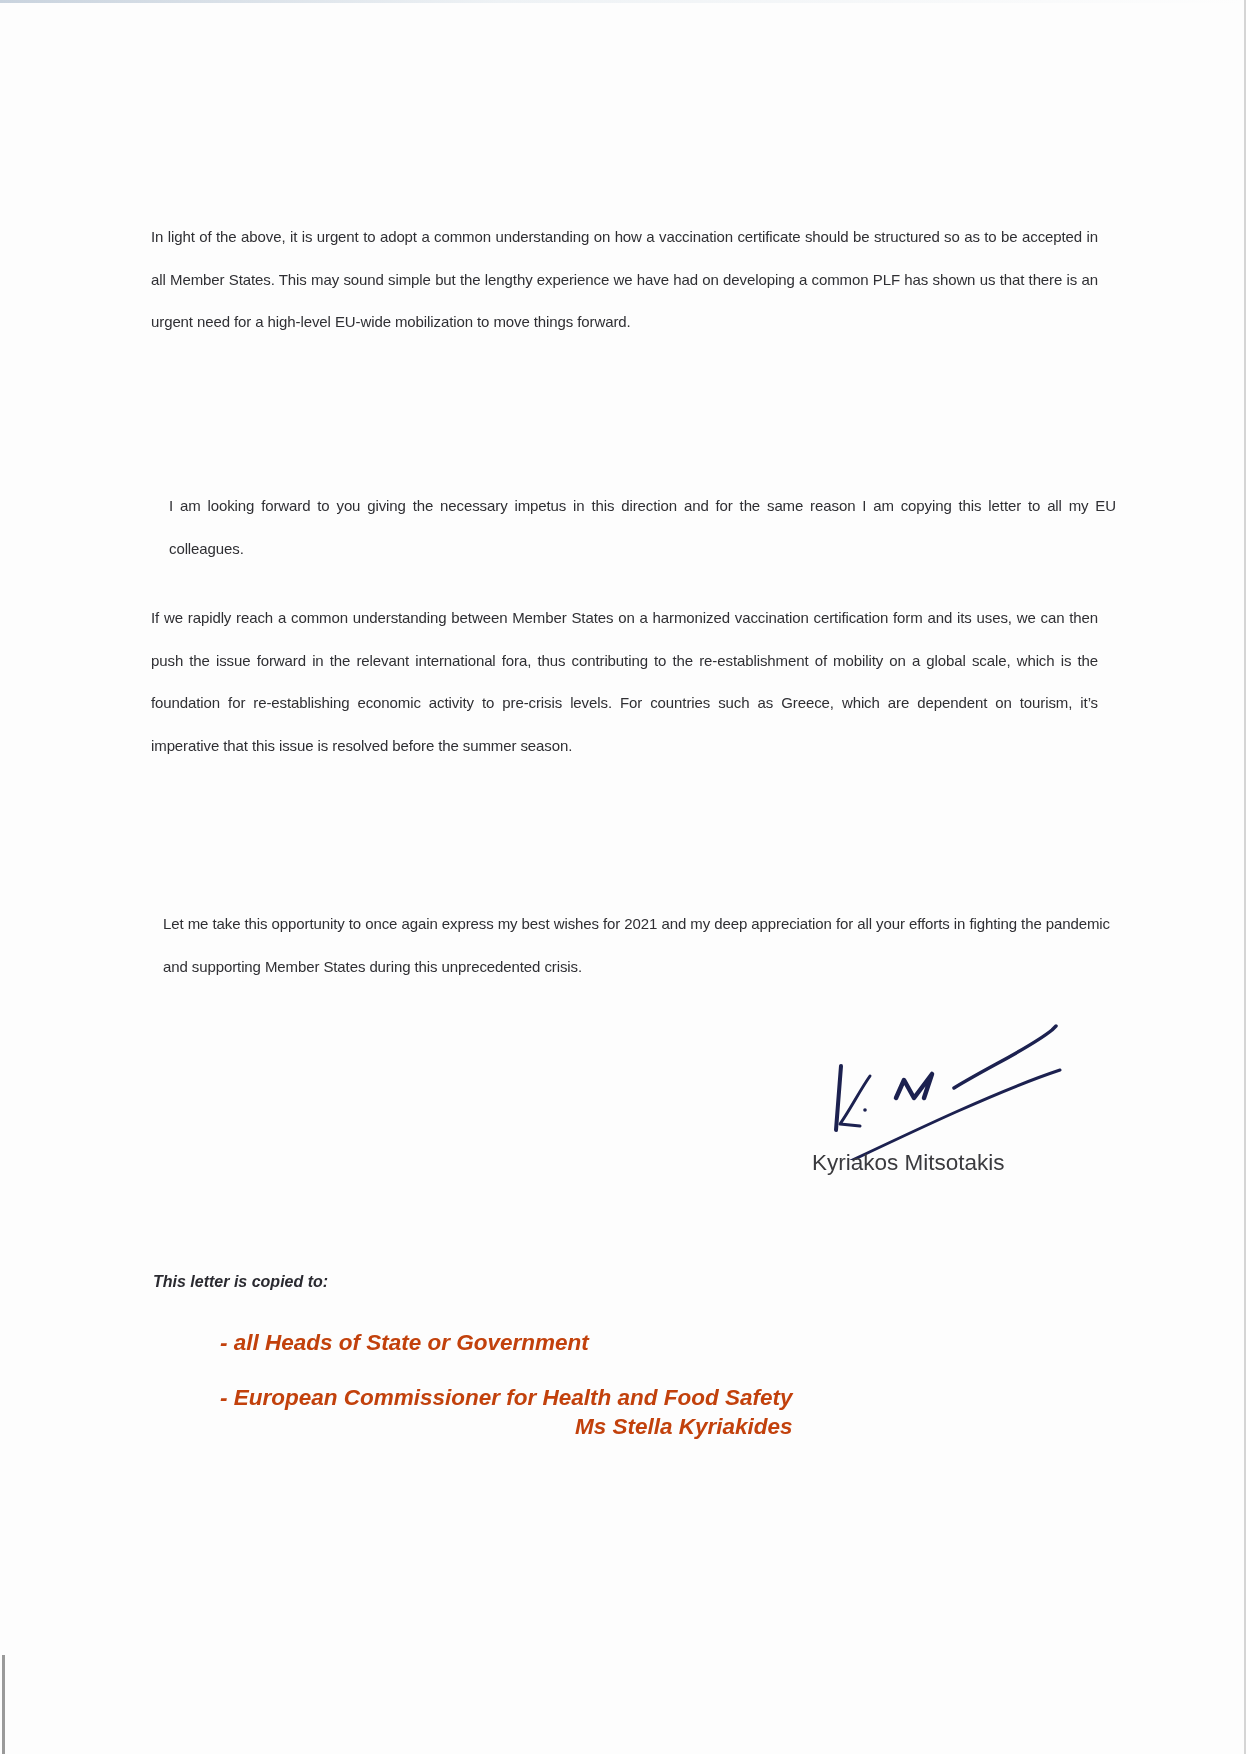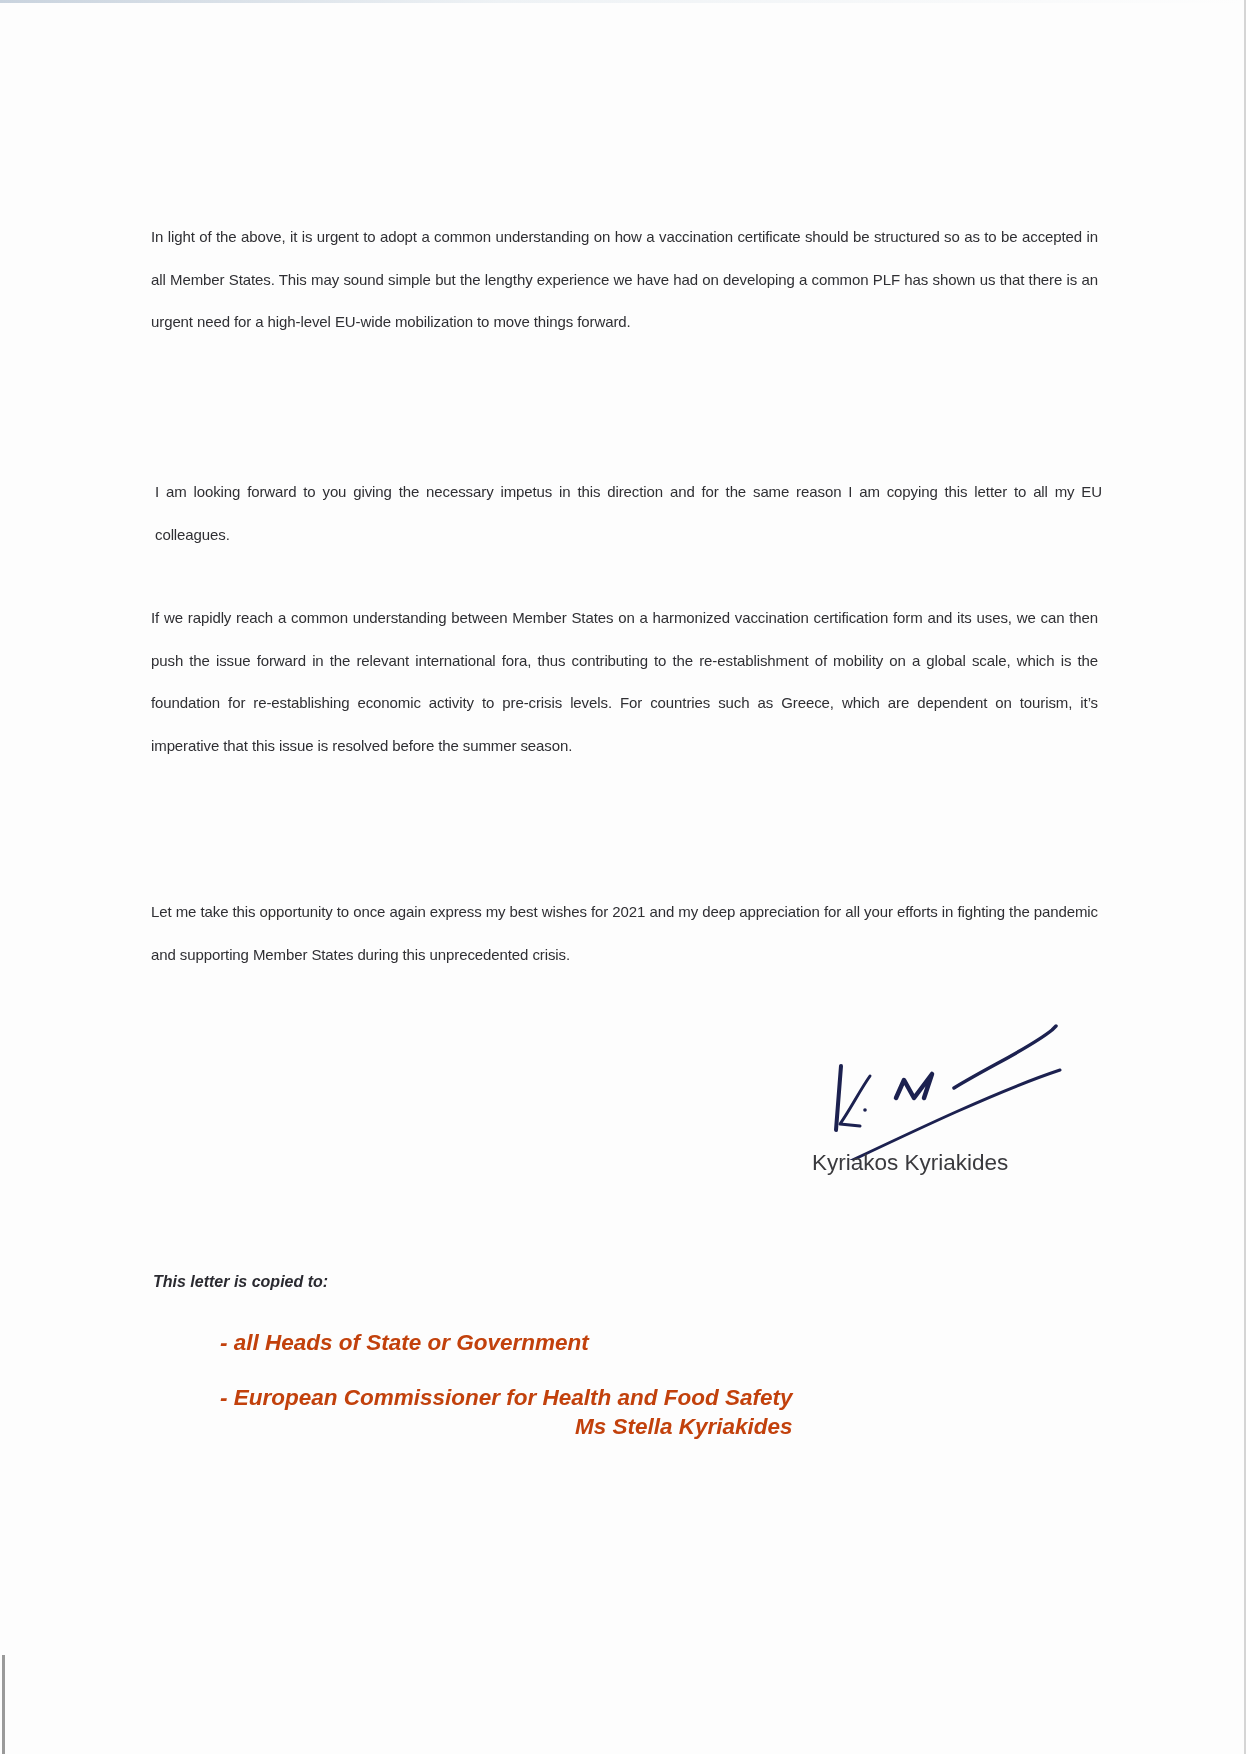--- a/index.html
+++ b/index.html
@@ -58,41 +58,41 @@
   .cc-sub { padding-left: 13px; display: block; text-align: right; }
 </style>
 </head>
 <body>
 
 <div class="page-edge-top"></div>
 <div class="page-edge-right"></div>
 <div class="page-edge-left"></div>
 
 <p class="body-text" id="p1" style="margin:0">In light of the above, it is urgent to adopt a common understanding on how a vaccination certificate should be structured so as to be accepted in all Member States. This may sound simple but the lengthy experience we have had on developing a common PLF has shown us that there is an urgent need for a high-level EU-wide mobilization to move things forward.</p>
-<p class="body-text" id="p2" style="margin:4px">I am looking forward to you giving the necessary impetus in this direction and for the same reason I am copying this letter to all my EU colleagues.</p>
+<p class="body-text" id="p2" style="margin:18px">I am looking forward to you giving the necessary impetus in this direction and for the same reason I am copying this letter to all my EU colleagues.</p>
 <p class="body-text" id="p3" style="margin:0">If we rapidly reach a common understanding between Member States on a harmonized vaccination certification form and its uses, we can then push the issue forward in the relevant international fora, thus contributing to the re-establishment of mobility on a global scale, which is the foundation for re-establishing economic activity to pre-crisis levels. For countries such as Greece, which are dependent on tourism, it’s imperative that this issue is resolved before the summer season.</p>
-<p class="body-text" id="p4" style="margin:0">Let me take this opportunity to once again express my best wishes for 2021 and my deep appreciation for all your efforts in fighting the pandemic and supporting Member States during this unprecedented crisis.</p>
+<p class="body-text" id="p4" style="margin:12px">Let me take this opportunity to once again express my best wishes for 2021 and my deep appreciation for all your efforts in fighting the pandemic and supporting Member States during this unprecedented crisis.</p>
 
 <div class="signature">
   <svg width="260" height="150" viewBox="0 0 260 150">
     <g fill="none" stroke="#1c2150" stroke-linecap="round" stroke-linejoin="round">
 
       <path d="M21 56 L16 120" stroke-width="4"></path>
       <path d="M50 66 C40 80, 30 100, 20 114 L40 116" stroke-width="3"></path>
       <circle cx="45" cy="100" r="1.8" fill="#1c2150" stroke="none"></circle>
 
       <path d="M76 88 L84 70 L94 88 L112 64 L104 88" stroke-width="4.5"></path>
 
       <path d="M134 78 C170 56, 210 38, 232 20 L236 16" stroke-width="3.5"></path>
 
       <path d="M240 60 C180 80, 100 118, 20 156" stroke-width="3"></path>
     </g>
   </svg>
 </div>
-<div class="signer-name">Kyriakos Kyriakides</div>
+<div class="signer-name">Kyriakos Mitsotakis</div>
 
 <div class="cc-heading">This letter is copied to:</div>
 <div class="cc-item" id="cc1">
   <span>- all Heads of State or Government</span>
 </div>
 <div class="cc-item" id="cc2">
   <span>- European Commissioner for Health and Food Safety</span>
   <span class="cc-sub">Ms Stella Kyriakides</span>
 </div>
 

